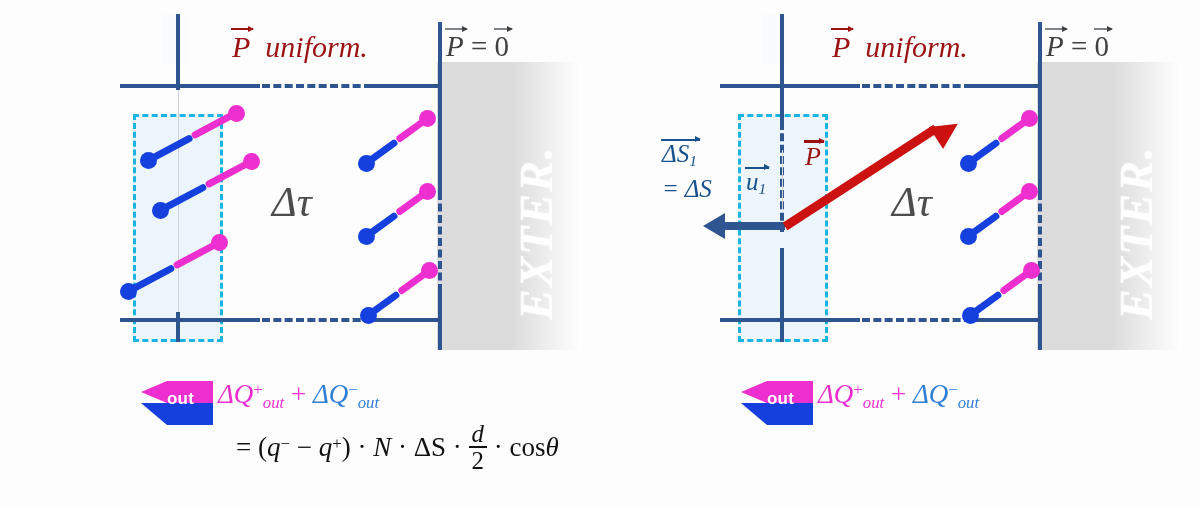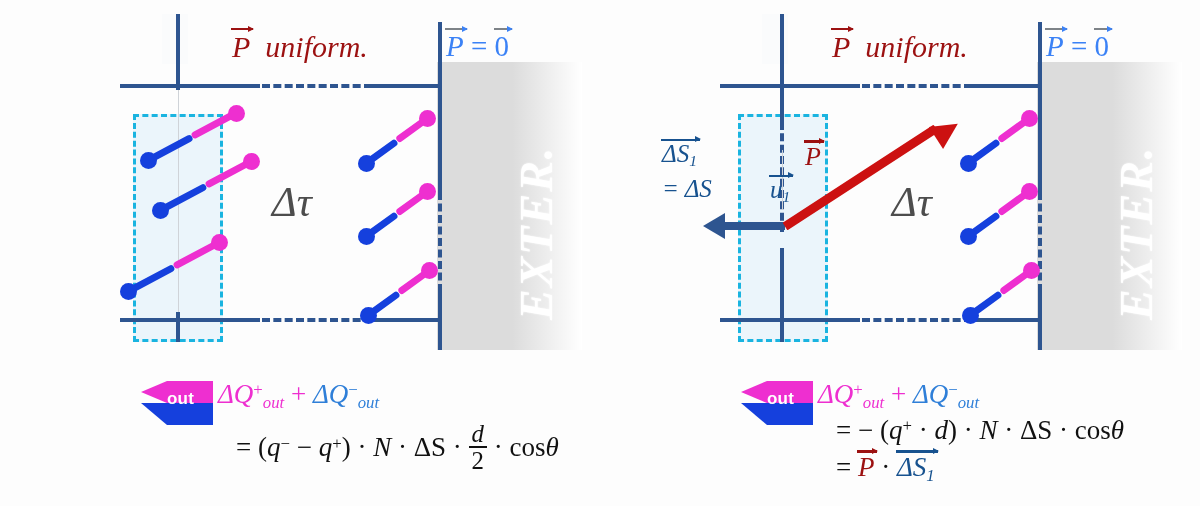--- a/index.html
+++ b/index.html
@@ -31,21 +31,21 @@
   .exterlabel{position:absolute;color:#ffffff;font-family:"Liberation Serif",serif;font-style:italic;font-weight:bold;letter-spacing:2px;transform-origin:left top;transform:rotate(-90deg);white-space:nowrap;text-shadow:0 0 2px rgba(255,255,255,.9);}
 
   
   .dip{position:absolute;}
   .dipline{position:absolute;height:7px;border-radius:4px;transform-origin:0 50%;}
   .dot{position:absolute;width:17px;height:17px;border-radius:50%;}
 
   
   .lbl{position:absolute;white-space:nowrap;}
   .redlbl{color:#9c1111;font-style:italic;font-family:"Liberation Serif",serif;}
-  .graylbl{color:#3b82f6;font-family:"Liberation Serif",serif;}
+  .graylbl{color:#404040;font-family:"Liberation Serif",serif;}
   .darkgray{color:#4d4d4d;font-family:"Liberation Serif",serif;font-style:italic;}
   .bluelbl{color:#17528f;font-family:"Liberation Serif",serif;font-style:italic;}
   .ovr{position:relative;display:inline-block;}
   .ovr .bar{position:absolute;left:-1px;right:-3px;top:-0.06em;height:2.2px;}
   .ovr .bar:after{content:"";position:absolute;right:-1px;top:-2.6px;border-left:6px solid currentColor;border-top:3.6px solid transparent;border-bottom:3.6px solid transparent;}
 
   
   .eq{position:absolute;white-space:nowrap;font-family:"Liberation Serif",serif;color:#111;}
   .it{font-style:italic;}
   .sub{font-size:.62em;vertical-align:-0.28em;font-style:italic;}
@@ -217,21 +217,21 @@
       <span class="ovr"><span class="bar" style="background:#7e8388;"></span><span>0</span></span>
     </div>
 
     <div class="lbl darkgray" style="left:292px;top:178px;font-size:42px;">Δτ</div>
 
     <div class="lbl bluelbl" style="left:62px;top:140px;font-size:25px;">
       <span class="ovr"><span class="bar" style="background:#17528f;"></span><span>ΔS</span><span class="sub">1</span></span>
     </div>
     <div class="lbl bluelbl" style="left:62px;top:175px;font-size:25px;">= ΔS</div>
 
-    <div class="lbl bluelbl" style="left:146px;top:176px;font-size:25px;margin-left:24px;">
+    <div class="lbl bluelbl" style="left:146px;top:168px;font-size:25px;">
       <span class="ovr"><span class="bar" style="background:#17528f;"></span><span>u</span><span class="sub">1</span></span>
     </div>
 
     <div class="bluearrowline" style="left:125px;top:222px;width:60px;"></div>
     <div class="bluearrowhead" style="left:103px;top:213px;"></div>
 
     <div class="redarrowline" style="left:185px;top:222px;width:180px;transform:rotate(-33deg);"></div>
     <div class="redarrowhead" style="left:336px;top:125px;transform:rotate(-33deg);"></div>
     <div class="lbl redlbl" style="left:205px;top:142px;font-size:26px;">
       <span class="ovr"><span class="bar" style="background:#9c1111;"></span><span>P</span></span>
@@ -263,34 +263,15 @@
       <div class="ob" style="background:#1540dd;clip-path:polygon(100% 0,100% 100%,26px 100%,26px 22px,0 0,26px 0);"></div>
       <div class="outtext">out</div>
     </div>
 
     <div class="eq" style="left:218px;top:379px;font-size:27px;">
       <span class="magenta"><span class="it">ΔQ</span><span class="sup">+</span><span class="sub">out</span></span>
       <span class="magenta">+</span>
       <span class="blue2"><span class="it">ΔQ</span><span class="sup">−</span><span class="sub">out</span></span>
     </div>
 
-    <div class="eq" style="left:236px;top:415px;font-size:27px;">
-      <span>=</span>
-      <span>−</span>
-      <span>(</span><span class="it">q</span><span class="sup">+</span>
-      <span>·</span>
-      <span class="it">d</span><span>)</span>
-      <span>·</span>
-      <span class="it">N</span>
-      <span>·</span>
-      <span>ΔS</span>
-      <span>·</span>
-      <span>cos</span><span class="it">θ</span>
-    </div>
-
-    <div class="eq" style="left:236px;top:452px;font-size:27px;">
-      <span>=</span>
-      <span class="redlbl" style="font-size:1em;"><span class="ovr"><span class="bar" style="background:#9c1111;"></span><span>P</span></span></span>
-      <span>·</span>
-      <span class="bluelbl"><span class="ovr"><span class="bar" style="background:#17528f;"></span><span>ΔS</span><span class="sub">1</span></span></span>
-    </div>
+
   </div>
 </div>
 
 </body></html>

